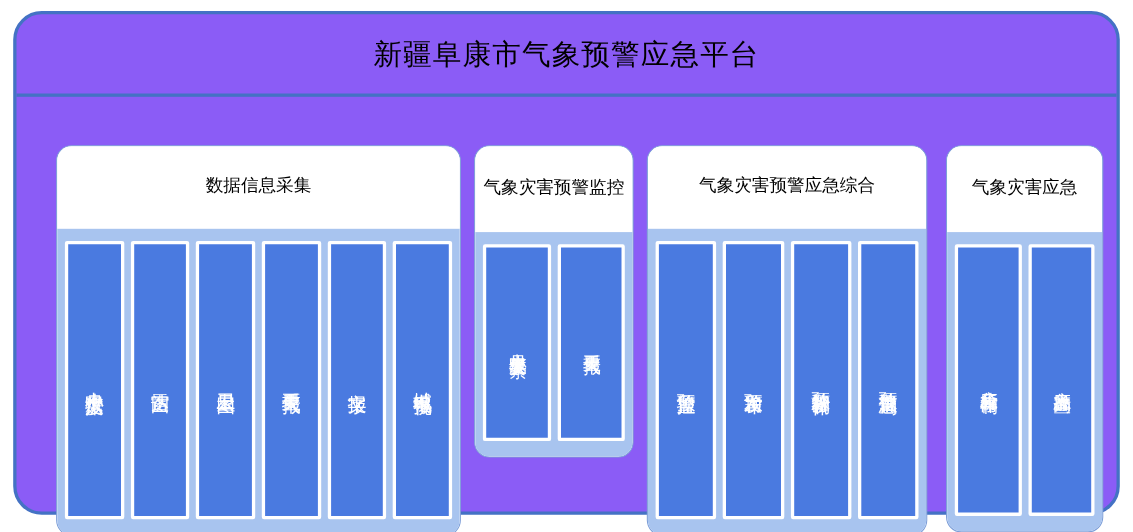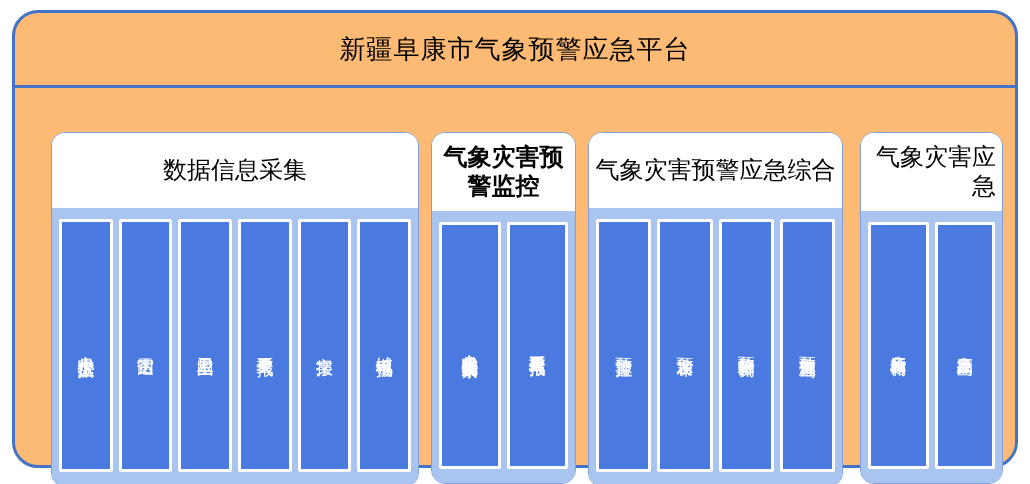--- a/index.html
+++ b/index.html
@@ -18,21 +18,21 @@
   
   #platform-frame {
     position: absolute;
     left: 12px;
     top: 10px;
     width: 1006px;
     height: 458px;
     box-sizing: border-box;
     border: 3px solid #4472c4;
     border-radius: 26px;
-    background: #fdba74;
+    background: #8b5cf6;
   }
 
   #platform-title-bar {
     position: absolute;
     left: 0;
     top: 0;
     right: 0;
     height: 75px;
     border-bottom: 3px solid #4472c4;
     box-sizing: border-box;
@@ -73,21 +73,21 @@
     flex: 0 0 auto;
     background: #ffffff;
     display: flex;
     align-items: center;
     justify-content: center;
     text-align: center;
     padding: 4px 6px 6px 6px;
   }
 
   .group-title {
-    font-size: 24px;
+    font-size: 16px;
     color: #000000;
     line-height: 1.22;
     white-space: pre-line;
   }
 
   .group-body {
     flex: 1 1 auto;
     background: #a8c4ef;
     display: flex;
     align-items: stretch;
@@ -115,21 +115,21 @@
     color: #ffffff;
     font-size: 17px;
     line-height: 1.24;
     letter-spacing: 1px;
     text-align: center;
     white-space: nowrap;
   }
 
   
   #group-0 { left: 36px;  top: 44px; width: 368px; height: 355px; }
-  #group-1 { left: 416px; top: 44px; width: 145px; height: 352px; font-weight: bold; }
+  #group-1 { left: 416px; top: 44px; width: 145px; height: 284px; }
   #group-2 { left: 573px; top: 44px; width: 255px; height: 355px; }
   #group-3 { left: 845px; top: 44px; width: 143px; height: 352px; }
 
   #group-0 .group-header { height: 65px; }
   #group-1 .group-header { height: 68px; }
   #group-2 .group-header { height: 65px; text-align: right; }
   #group-3 .group-header { height: 68px; text-align: right; }
 
   #group-1 .chip-label,
   #group-3 .chip-label { font-size: 16px; }

